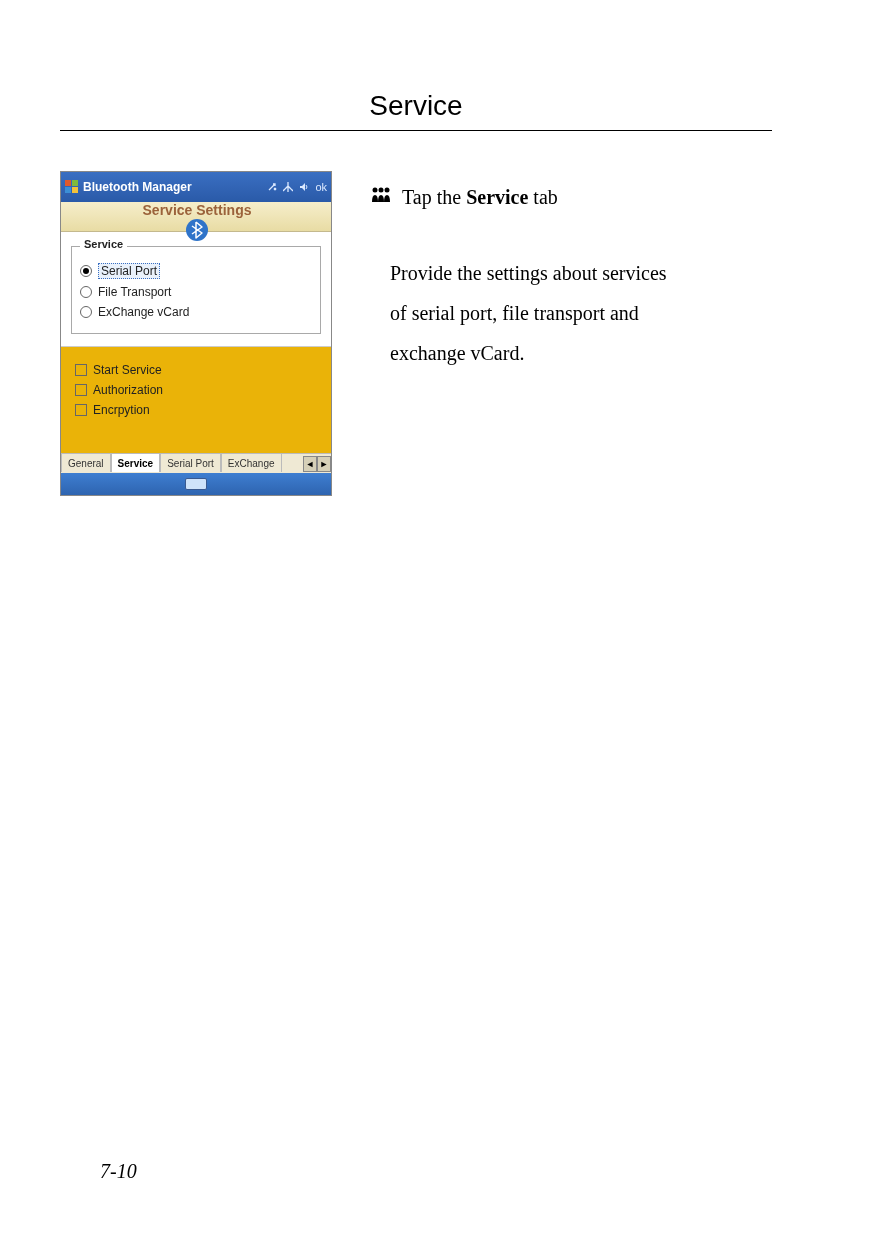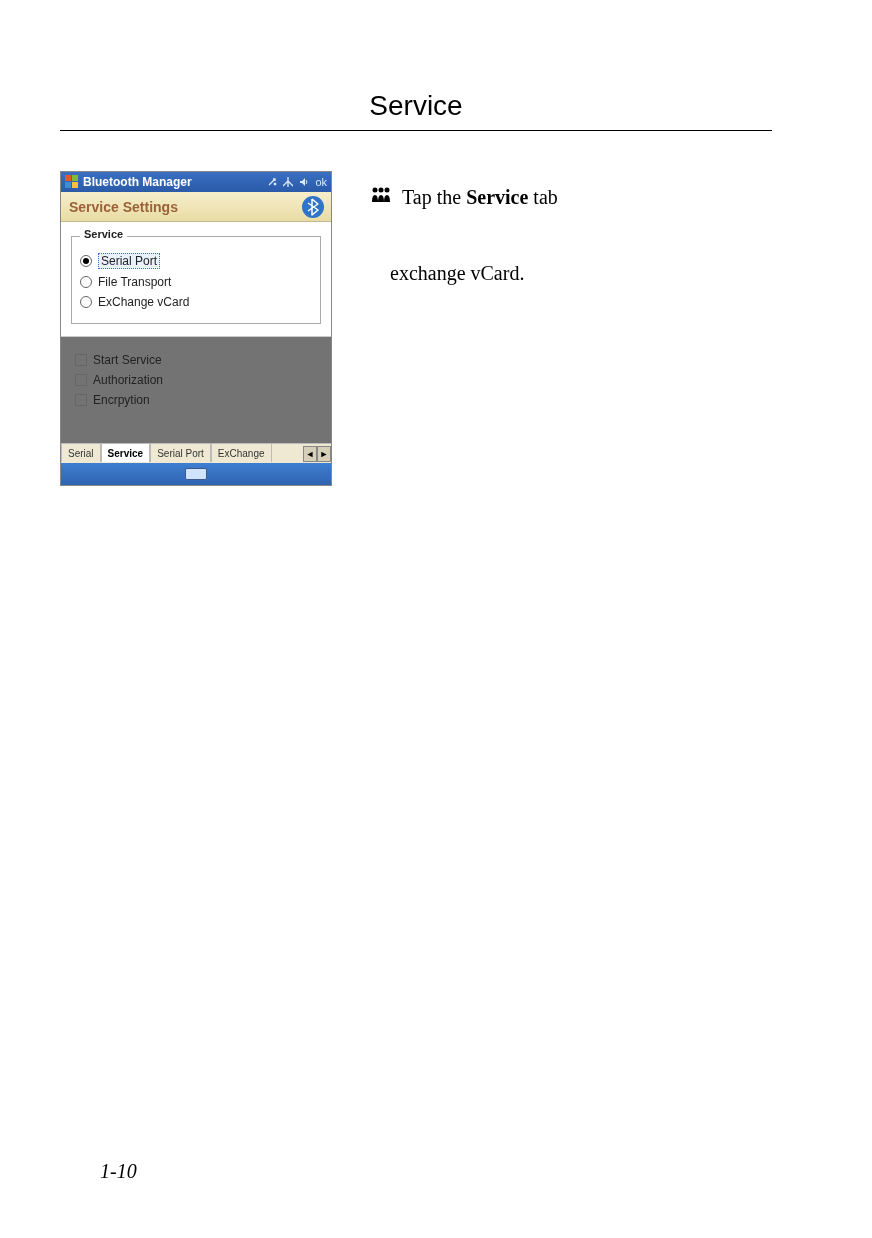--- a/index.html
+++ b/index.html
@@ -38,21 +38,21 @@
       flex: 0 0 272px;
       border: 1px solid #888;
       font-family: Tahoma, Verdana, sans-serif;
       font-size: 12px;
       background: #efe9d4;
       overflow: hidden;
     }
     .titlebar {
       background: linear-gradient(#3a6fc2, #2a5aa8);
       color: #fff;
-      height: 20px;
+      height: 30px;
       display: flex;
       align-items: center;
       padding: 0 4px;
       font-size: 12px;
       font-weight: bold;
     }
     .win-icon {
       width: 14px;
       height: 14px;
       margin-right: 4px;
@@ -77,20 +77,21 @@
       font-weight: normal;
     }
     .headerband {
       background: linear-gradient(#f6eecb, #e8dca4);
       height: 30px;
       display: flex;
       align-items: center;
       justify-content: space-between;
       padding: 0 6px 0 8px;
       border-bottom: 1px solid #c4b98e;
+      flex-direction: column;
     }
     .header-title {
       color: #9b623a;
       font-weight: bold;
       font-size: 14px;
     }
     .bt-logo {
       width: 24px;
       height: 24px;
     }
@@ -144,21 +145,21 @@
       height: 12px;
       border: 1px solid #666;
       flex: 0 0 12px;
     }
     .selected-label {
       border: 1px dotted #3a6fc2;
       padding: 0 2px;
       background: #e9f1fb;
     }
     .panel2 {
-      background: #737373;
+      background: #eab308;
       padding: 10px 14px 30px 14px;
     }
     .tabs-row {
       display: flex;
       align-items: stretch;
       background: #efe9d4;
       border-top: 1px solid #bbb;
       height: 20px;
     }
     .tab {
@@ -331,21 +332,21 @@
           <span class="check-box"></span>
           <span>Authorization</span>
         </div>
         <div class="check-row">
           <span class="check-box"></span>
           <span>Encrpytion</span>
         </div>
       </div>
 
       <div class="tabs-row">
-        <span class="tab">Serial</span>
+        <span class="tab">General</span>
         <span class="tab active">Service</span>
         <span class="tab">Serial Port</span>
         <span class="tab">ExChange</span>
         <span class="tab-scroll">
           <span class="scroll-btn">◄</span>
           <span class="scroll-btn">►</span>
         </span>
       </div>
 
       <div class="bottombar">
@@ -363,19 +364,21 @@
             <path d="M8 16 Q8 9 11 9 Q14 9 14 16 Z" fill="#000"></path>
             <circle cx="17" cy="4" r="2.5" fill="#000"></circle>
             <path d="M14 16 Q14 9 17 9 Q20 9 20 16 Z" fill="#000"></path>
           </svg>
         </span>
         <span>
           <span>Tap the </span><b>Service</b><span> tab</span>
         </span>
       </div>
       <div class="body-text">
+        <p>Provide the settings about services</p>
+        <p>of serial port, file transport and</p>
         <p>exchange vCard.</p>
       </div>
     </div>
   </div>
 </div>
 
-<div class="footer">1-10</div>
+<div class="footer">7-10</div>
 
 </body></html>

